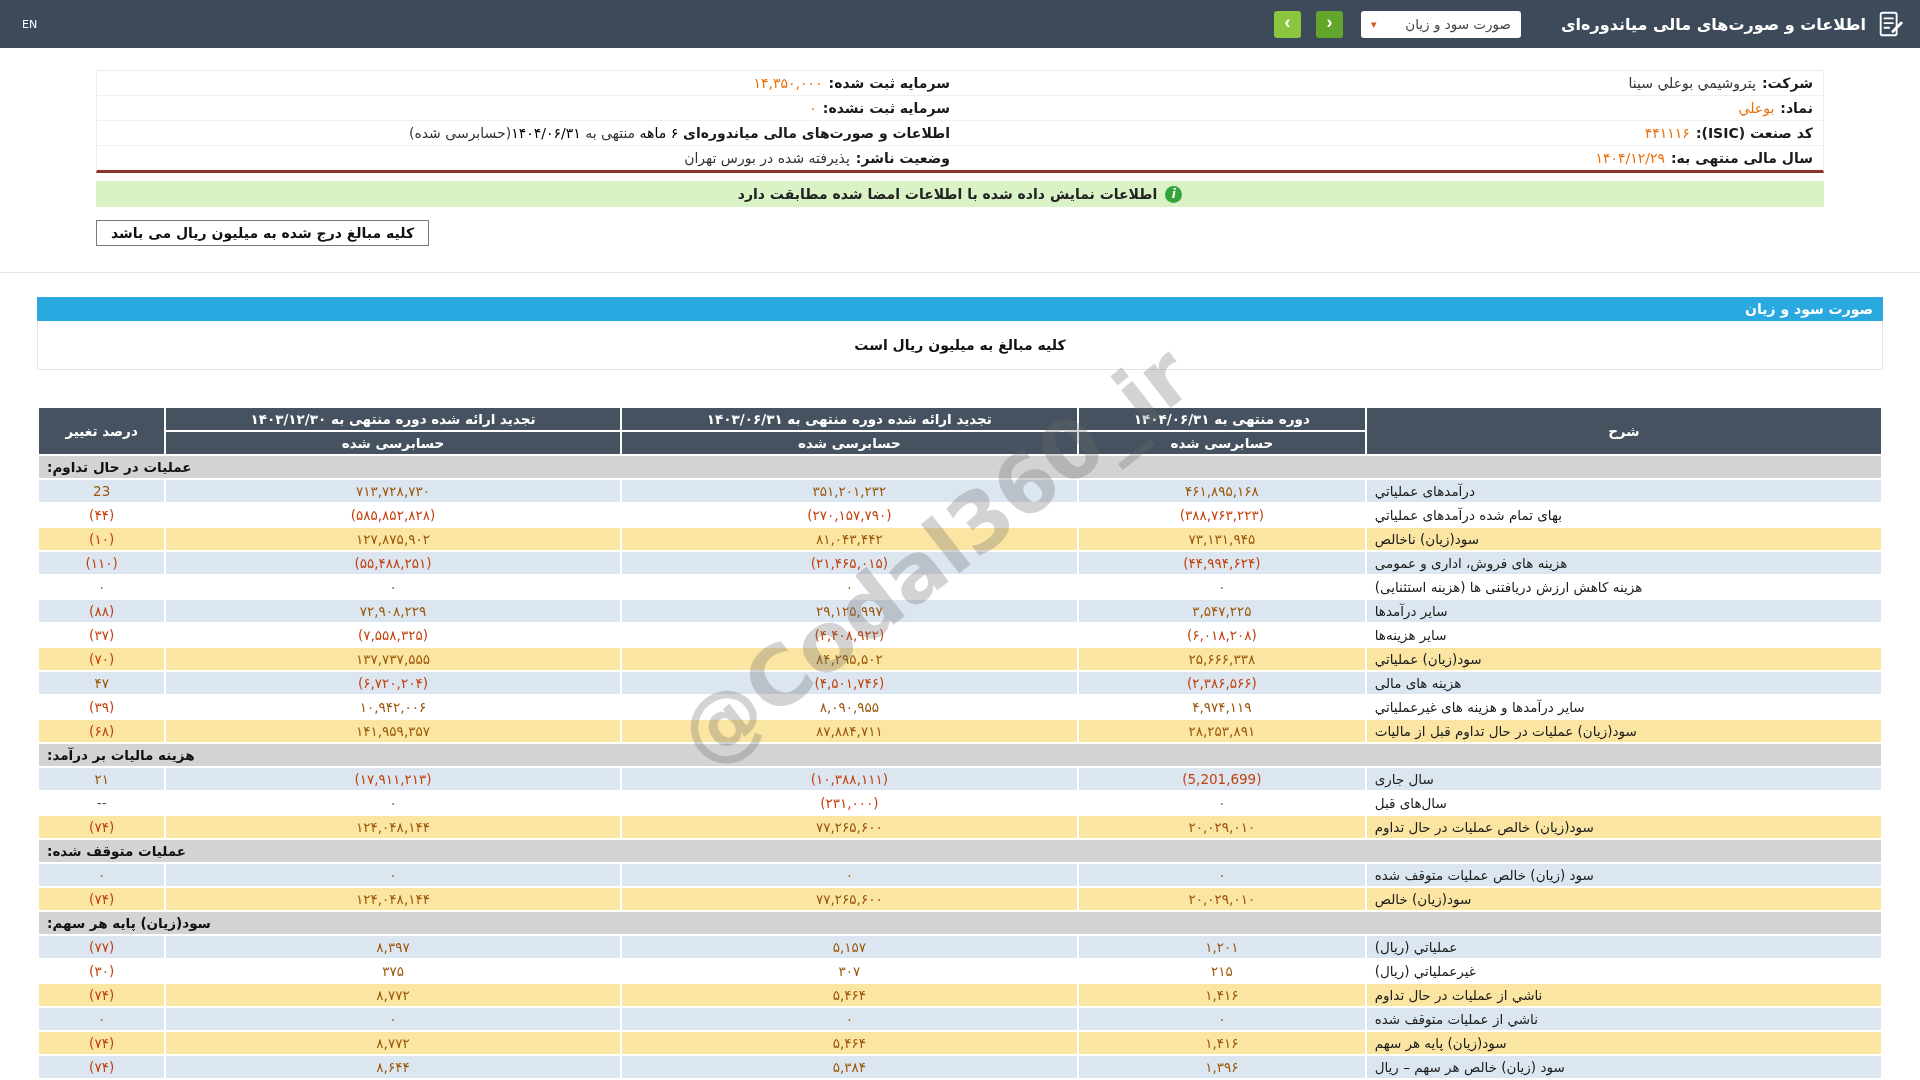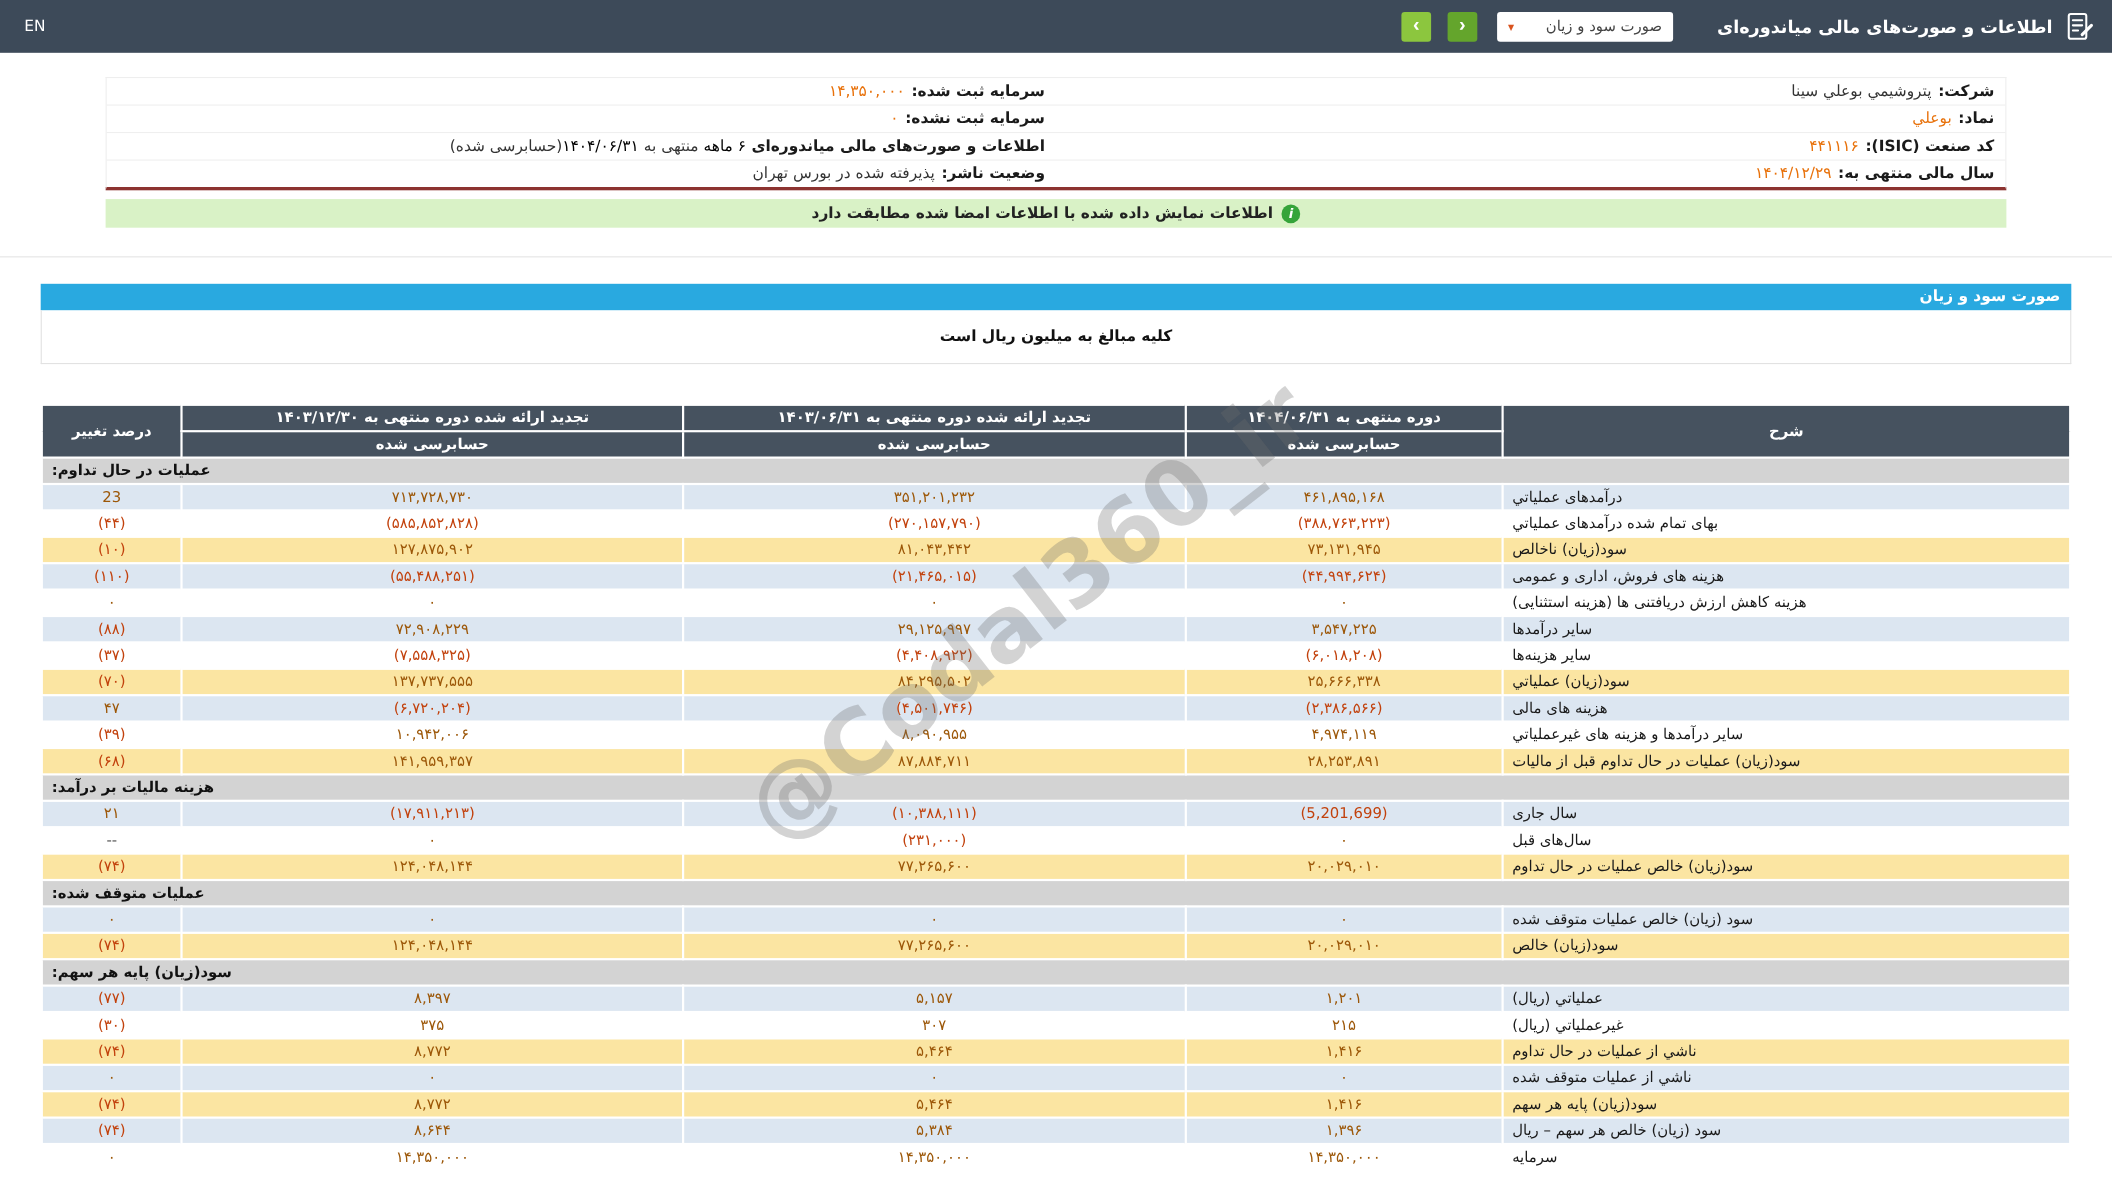--- a/index.html
+++ b/index.html
@@ -28,21 +28,21 @@
   .report-select .caret { color: #d9531e; font-size: 11px; direction: ltr; }
   .nav-btn {
     width: 27px; height: 27px; border: none; border-radius: 3px;
     color: #fff; font-size: 18px; font-weight: bold;
     display: flex; align-items: center; justify-content: center;
     cursor: pointer; direction: ltr; padding: 0 0 3px 0;
   }
   .nav-btn.next { background: #64a52c; margin-right: 8px; }
   .nav-btn.prev { background: #8cc63e; margin-right: 5px; }
   .spacer { flex: 1; }
-  .lang-link { color: #fff; font-size: 14px; text-decoration: none; margin-left: 8px; }
+  .lang-link { color: #fff; font-size: 11px; text-decoration: none; margin-left: 8px; }
 
   
   .info-wrap { margin: 22px 96px 0; }
   .info-box { border: 1px solid #eee; border-bottom: 3px solid #8c3330; }
   .info-row { display: flex; border-bottom: 1px solid #efefef; }
   .info-row:last-child { border-bottom: none; }
   .info-cell { width: 50%; padding: 3px 10px; font-size: 14px; line-height: 18px; }
   .info-label { font-weight: bold; color: #1a1a1a; margin-left: 6px; }
   .info-value.accent { color: #e8710a; }
   .info-value.dark { color: #333; }
@@ -148,20 +148,21 @@
         <div class="info-cell"><span class="info-label">سال مالی منتهی به:</span><span class="info-value accent">۱۴۰۴/۱۲/۲۹</span></div>
         <div class="info-cell"><span class="info-label">وضعیت ناشر:</span><span class="info-value dark">پذیرفته شده در بورس تهران</span></div>
       </div>
     </div>
 
   <div class="signature-banner">
     <span class="info-icon">i</span>
     <span>اطلاعات نمایش داده شده با اطلاعات امضا شده مطابقت دارد</span>
   </div>
 
+  <div class="amount-note">کلیه مبالغ درج شده به میلیون ریال می باشد</div>
 </div>
 
 <div class="page-divider"></div>
 
 <div class="statement-wrap">
   <div class="statement-title">صورت سود و زیان</div>
   <div class="unit-row">کلیه مبالغ به میلیون ریال است</div>
 
   <table class="data-table">
     <colgroup>

